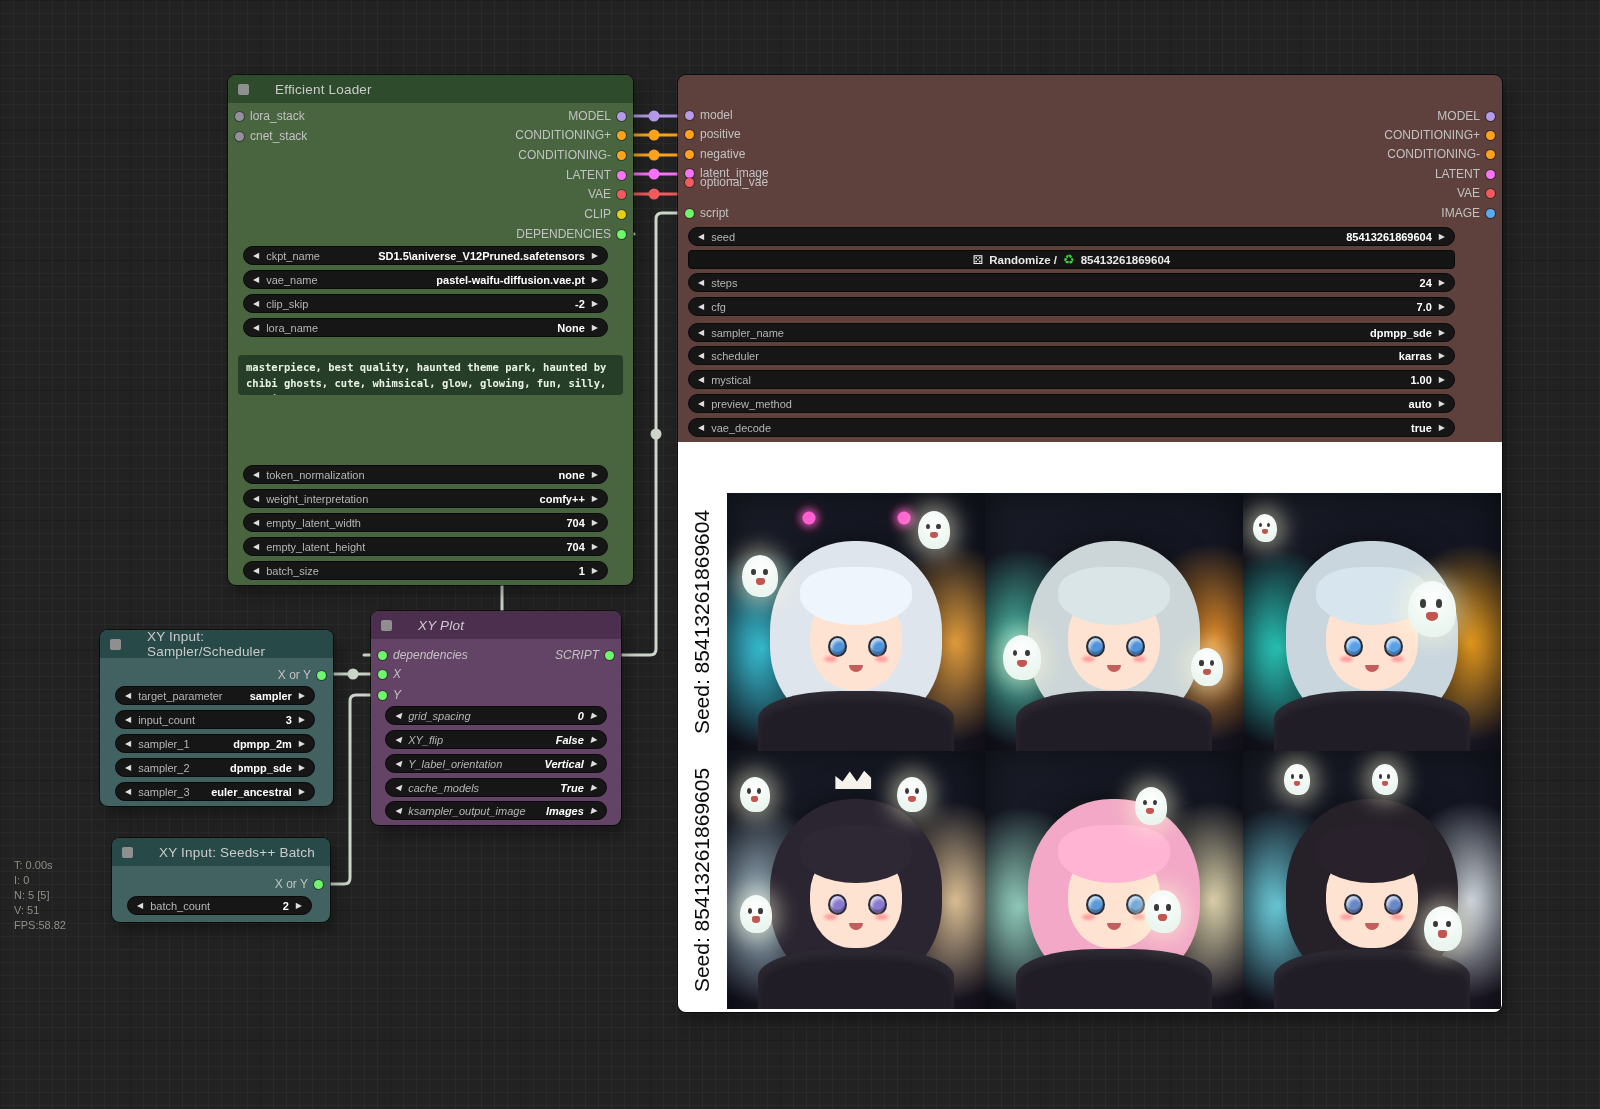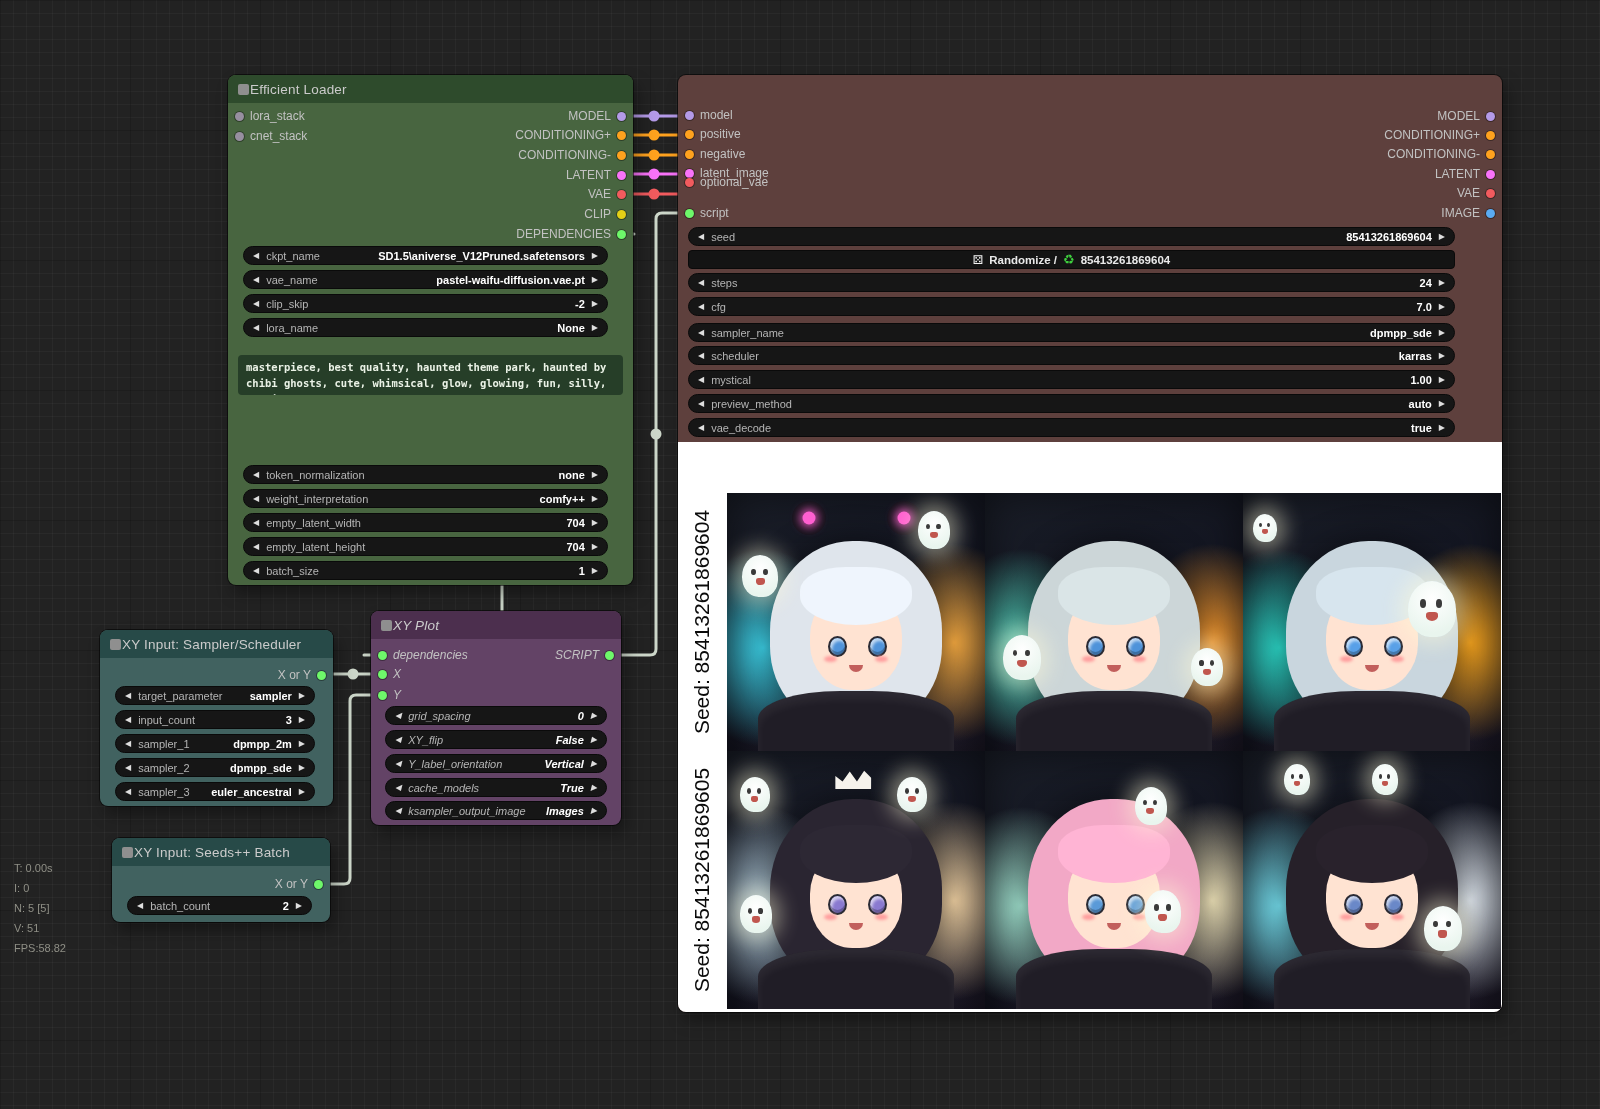--- a/index.html
+++ b/index.html
@@ -9,21 +9,21 @@
     background-image:
       linear-gradient(rgba(0,0,0,.30) 1px, transparent 1px),
       linear-gradient(90deg, rgba(0,0,0,.30) 1px, transparent 1px),
       linear-gradient(rgba(255,255,255,.030) 1px, transparent 1px),
       linear-gradient(90deg, rgba(255,255,255,.030) 1px, transparent 1px);
     background-size:130px 130px,130px 130px,13px 13px,13px 13px;}
   svg.wires{position:absolute;left:0;top:0;z-index:1;}
   .node{position:absolute;z-index:2;border-radius:8px;
     box-shadow:0 0 0 1px rgba(0,0,0,.55), 5px 9px 16px rgba(0,0,0,.35);}
   .hdr{height:28px;border-radius:8px 8px 0 0;display:flex;align-items:center;
-    padding:0 10px;gap:1px;color:#cbcbcb;font-size:13.5px;letter-spacing:.2px;}
+    padding:0 10px;gap:26px;color:#cbcbcb;font-size:13.5px;letter-spacing:.2px;}
   .hdr .sq{width:11px;height:11px;border-radius:2px;background:#8f8f8f;flex:0 0 auto;}
   .port{position:absolute;height:18px;display:flex;align-items:center;gap:6px;
     font-size:12px;color:#c2c2c2;white-space:nowrap;}
   .port.in{left:7px;}
   .port.out{right:7px;flex-direction:row-reverse;}
   .dot{width:9px;height:9px;border-radius:50%;flex:0 0 auto;box-shadow:0 0 0 1px rgba(0,0,0,.35);}
   .widget{position:absolute;height:19px;background:#161616;border:1px solid #0a0a0a;
     border-radius:10px;display:flex;align-items:center;gap:7px;padding:0 9px;
     font-size:11px;color:#b5b5b5;box-sizing:border-box;white-space:nowrap;}
   .widget .wvalue{margin-left:auto;color:#fff;font-weight:bold;}
@@ -85,21 +85,21 @@
   .gmouth{position:absolute;top:55%;left:37%;width:25%;height:17%;background:#c0564e;
     border-radius:35% 35% 60% 60%;}
   .ears .ear{position:absolute;top:3%;width:34px;height:34px;background:#14131a;border-radius:50%;}
   .ears .ear.l{left:25%;} .ears .ear.r{right:25%;}
   .ears .ear i{position:absolute;left:50%;top:50%;transform:translate(-50%,-50%);
     width:13px;height:13px;border-radius:50%;background:#ff5fd0;
     box-shadow:0 0 10px 3px rgba(255,95,208,.8);display:block;}
   .crown{position:absolute;left:42%;top:7%;width:36px;height:20px;background:#f5f2ec;
     clip-path:polygon(0 100%,0 35%,20% 62%,40% 12%,60% 62%,80% 8%,100% 45%,100% 100%);
     filter:drop-shadow(0 0 6px rgba(255,255,255,.7));}
-  .stats{position:absolute;left:14px;top:858px;z-index:2;font-size:11px;line-height:20px;
+  .stats{position:absolute;left:14px;top:858px;z-index:2;font-size:11px;line-height:15px;
     color:#8f8f86;white-space:pre-line;}
 </style>
 </head>
 <body>
 
 <div class="canvas">
 
   <svg class="wires" width="1600" height="1109">
     <g fill="none" stroke-width="3" stroke-linecap="round">
       <path d="M622,116 L687,116" stroke="#b49ae8"></path>

